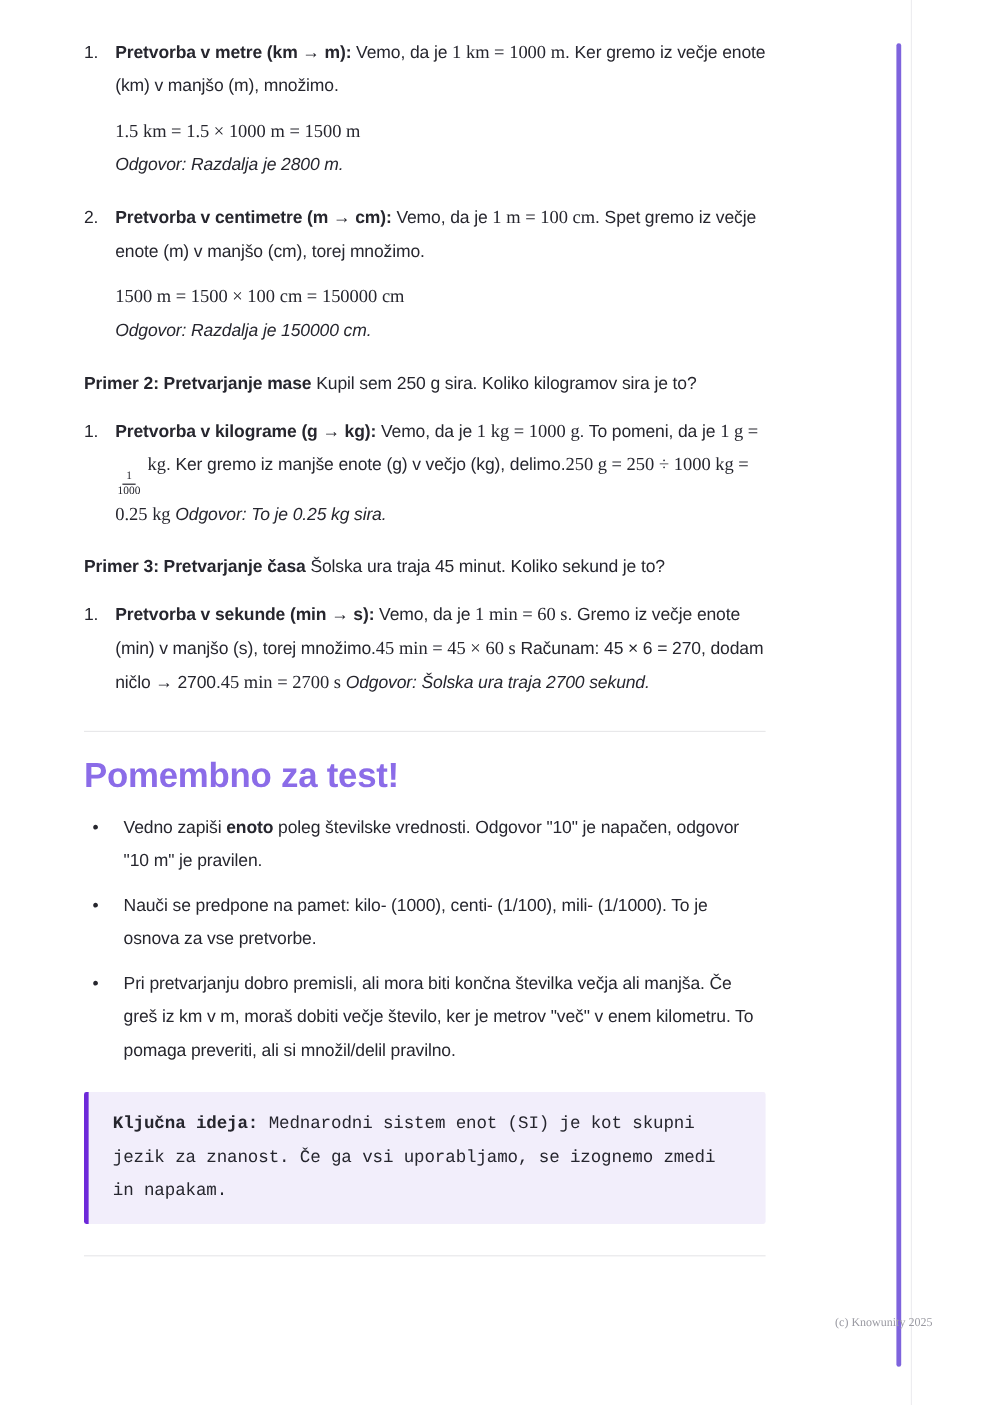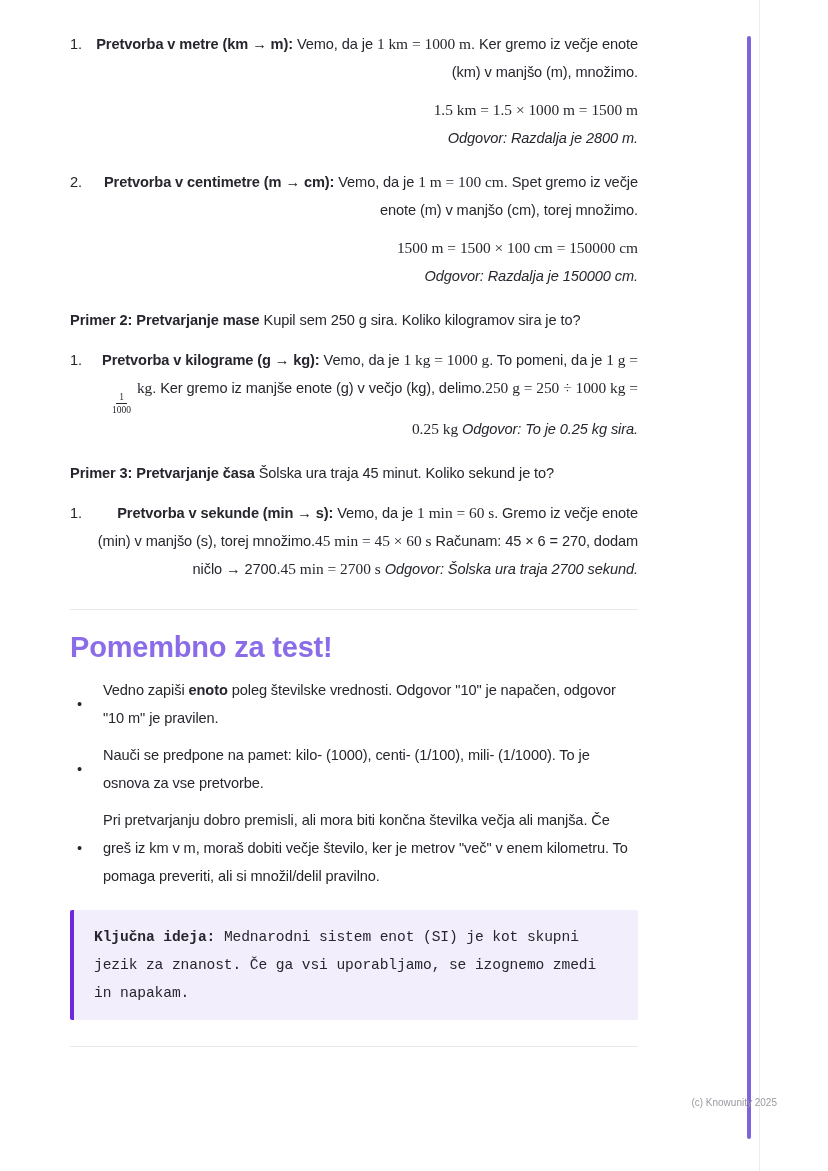--- a/index.html
+++ b/index.html
@@ -13,49 +13,49 @@
   html,body{margin:0;padding:0;}
   body{
     width:828px;height:1171px;position:relative;overflow:hidden;
     background:#ffffff;color:var(--ink);
     font-family:"Liberation Sans",sans-serif;
     font-size:14.6px;letter-spacing:-0.1px;line-height:28px;
   }
   .content{position:absolute;left:70px;top:30px;width:568px;}
   .step{display:flex;margin-bottom:16px;}
   .step .num{flex:0 0 26px;width:26px;}
-  .stepbody{flex:1;min-width:0;text-align:right;}
+  .stepbody{flex:1;min-width:0;}
   .formula-block{margin-top:10px;}
   .math{font-family:"Liberation Serif","DejaVu Serif",serif;font-size:15.4px;letter-spacing:0;}
   .ans{font-style:italic;}
   b{font-weight:700;}
   .para{margin:16px 0 12px;}
   .divider{border:none;border-top:1px solid #e8e8ea;margin:26px 0 0;height:0;}
   h2.purple{
     color:var(--purple);font-size:29px;line-height:30px;
     margin:22px 0 14px;font-weight:700;letter-spacing:-0.2px;
   }
-  .bullet{display:flex;margin-bottom:9px;align-items:center;}
+  .bullet{display:flex;margin-bottom:9px;}
   .bullet::before{content:"•";flex:0 0 26px;width:26px;padding-left:7px;}
   .btext{flex:1;min-width:0;}
   .callout{
     margin-top:20px;background:var(--callout-bg);
     border-left:4px solid var(--callout-border);
     padding:13px 20px;border-radius:2px;font-family:Liberation Mono, monospace;
   }
   .frac{
     display:inline-flex;flex-direction:column;align-items:center;
     vertical-align:-7px;font-family:"Liberation Serif","DejaVu Serif",serif;
     font-size:9.5px;line-height:10px;margin:0 2px;letter-spacing:0;
   }
   .frac .fn{border-bottom:1px solid var(--ink);padding:0 3px 1px;}
   .frac .fd{padding-top:1px;}
   .accent-line{position:absolute;left:747px;top:36px;width:4px;height:1103px;background:var(--accent);border-radius:2px;}
   .edge-line{position:absolute;left:759px;top:0;width:1px;height:1171px;background:#ededf0;}
-  .watermark{position:absolute;right:51px;top:1096px;font-size:10px;line-height:14px;color:#9a9aa2;letter-spacing:0;}
+  .watermark{position:absolute;right:51px;top:1096px;font-size:10px;line-height:14px;color:#9a9aa2;letter-spacing:0;font-family:Liberation Serif, serif;}
 </style>
 </head>
 <body>
 
 <div class="content">
 
   <div class="step">
     <span class="num">1.</span>
     <div class="stepbody">
       <div><b>Pretvorba v metre (km → m):</b><span> Vemo, da je </span><span class="math">1 km = 1000 m</span><span>. Ker gremo iz večje enote (km) v manjšo (m), množimo.</span></div>

